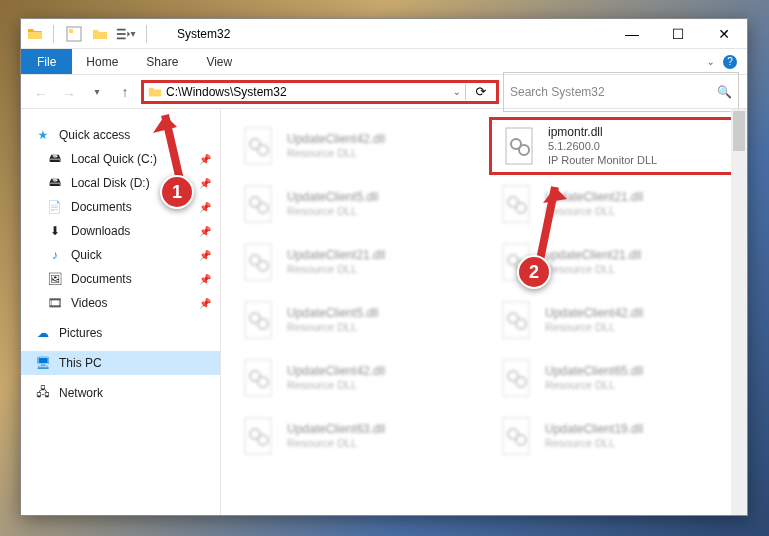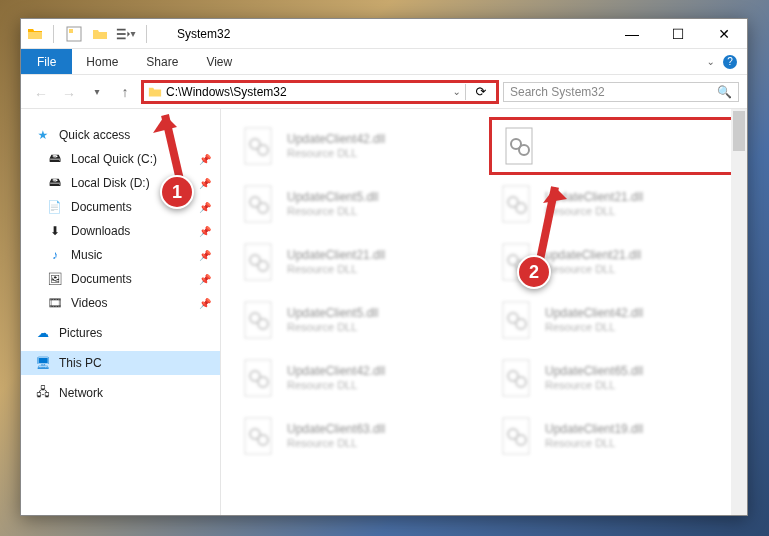--- a/index.html
+++ b/index.html
@@ -17,21 +17,21 @@
 .file-tab { background: #1979ca; color: #fff; font-size: 12px; padding: 0 16px; display: flex; align-items: center; }
 .tab { font-size: 12px; padding: 0 14px; display: flex; align-items: center; color: #333; }
 .ribbon-right { margin-left: auto; display: flex; align-items: center; gap: 8px; padding-right: 10px; }
 .help-ico { width: 14px; height: 14px; border-radius: 50%; background: #1979ca; color: #fff; font-size: 10px; display: flex; align-items: center; justify-content: center; }
 .addrbar { height: 34px; display: flex; align-items: center; gap: 4px; padding: 0 8px; border-bottom: 1px solid #e5e5e5; }
 .nav-btn { width: 24px; height: 24px; display: flex; align-items: center; justify-content: center; color: #666; font-size: 14px; }
 .nav-btn.disabled { color: #ccc; }
 .addr-box { flex: 1; height: 24px; border: 3px solid #d62f2f; display: flex; align-items: center; padding: 0 4px; gap: 4px; }
 .addr-text { font-size: 12px; flex: 1; }
 .refresh-btn { width: 22px; height: 22px; display:flex;align-items:center;justify-content:center; font-size:13px; }
-.search-box { width: 236px; height: 20px; border: 1px solid #ccc; display: flex; align-items: center; padding: 0 6px; color: #888; font-size: 12px; }
+.search-box { width: 236px; height: 40px; border: 1px solid #ccc; display: flex; align-items: center; padding: 0 6px; color: #888; font-size: 12px; }
 .search-box span.ph { flex: 1; }
 .body { flex: 1; display: flex; overflow: hidden; }
 .nav-pane { width: 200px; border-right: 1px solid #e5e5e5; padding: 8px 0; overflow-y: auto; }
 .nav-item { display: flex; align-items: center; gap: 8px; height: 24px; padding-left: 26px; font-size: 12px; color: #222; position: relative; }
 .nav-item .pin { position: absolute; right: 8px; color: #999; font-size: 10px; }
 .nav-item.group { padding-left: 14px; margin-top: 6px; }
 .nav-item.selected { background: #cce8ff; }
 .nav-ico { width: 16px; height: 16px; display:flex; align-items:center; justify-content:center; font-size:12px; }
 .content { flex: 1; position: relative; overflow: hidden; }
 .file-grid { position: absolute; inset: 0; padding: 8px 0 8px 10px; display: grid; grid-template-columns: 1fr 1fr; grid-auto-rows: 58px; gap: 0; }
@@ -147,21 +147,21 @@
           <span>Documents</span>
           <span class="pin">📌</span>
         </div>
       <div class="nav-item">
           <span class="nav-ico">⬇</span>
           <span>Downloads</span>
           <span class="pin">📌</span>
         </div>
       <div class="nav-item">
           <span class="nav-ico" style="color:#1e88e5">♪</span>
-          <span>Music</span>
+          <span>Quick</span>
           <span class="pin">📌</span>
         </div>
       <div class="nav-item">
           <span class="nav-ico">🖼</span>
           <span>Documents</span>
           <span class="pin">📌</span>
         </div>
       <div class="nav-item">
           <span class="nav-ico">🎞</span>
           <span>Videos</span>
@@ -194,20 +194,25 @@
               <span class="file-name">UpdateClient42.dll</span>
               <span class="file-sub">Resource DLL</span>
             </div>
           </div>
         <div class="file-item highlight">
             <svg class="file-ico" viewBox="0 0 40 40">
               <rect x="6" y="2" width="26" height="36" fill="#fff" stroke="#bbb"></rect>
               <circle cx="16" cy="18" r="5" fill="none" stroke="#999" stroke-width="2"></circle>
               <circle cx="24" cy="24" r="5" fill="none" stroke="#999" stroke-width="2"></circle>
             </svg>
+            <div class="file-text">
+              <span class="file-name">ipmontr.dll</span>
+              <span class="file-sub">5.1.2600.0</span>
+              <span class="file-sub">IP Router Monitor DLL</span>
+            </div>
           </div>
         <div class="file-item blur">
             <svg class="file-ico" viewBox="0 0 40 40">
               <rect x="6" y="2" width="26" height="36" fill="#fff" stroke="#bbb"></rect>
               <circle cx="16" cy="18" r="5" fill="none" stroke="#999" stroke-width="2"></circle>
               <circle cx="24" cy="24" r="5" fill="none" stroke="#999" stroke-width="2"></circle>
             </svg>
             <div class="file-text">
               <span class="file-name">UpdateClient5.dll</span>
               <span class="file-sub">Resource DLL</span>

